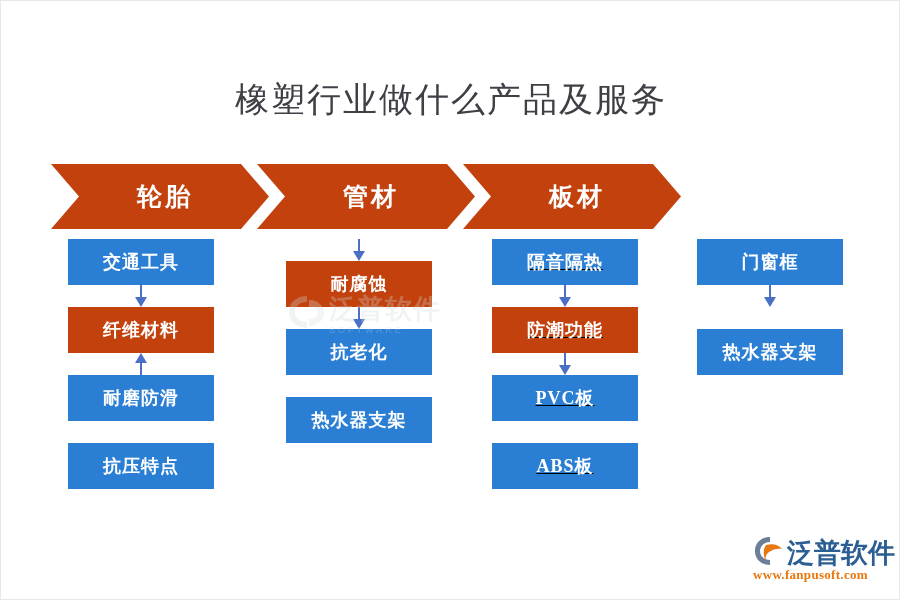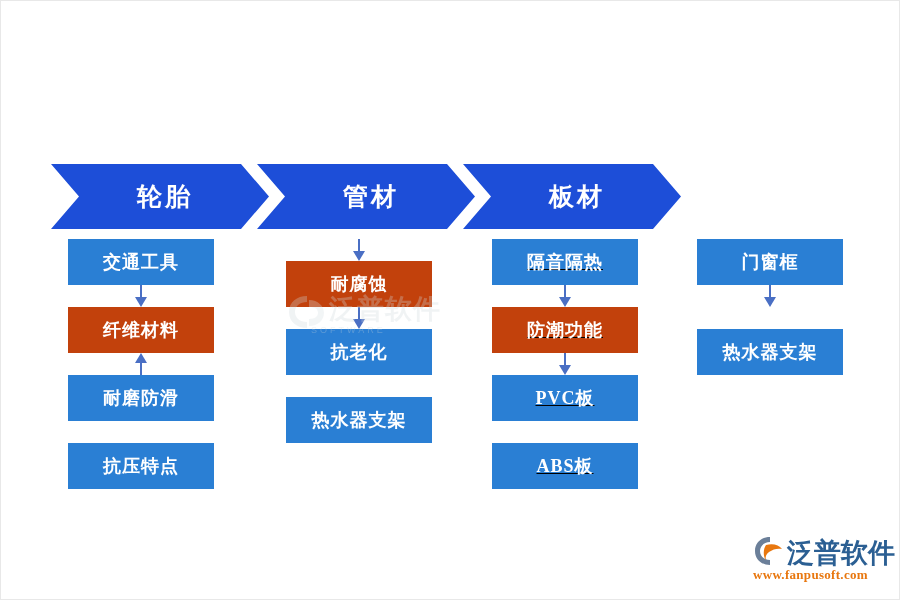--- a/index.html
+++ b/index.html
@@ -43,21 +43,21 @@
     position: absolute;
     left: 50px;
     top: 163px;
     width: 812px;
     height: 65px;
   }
   .chevron {
     position: absolute;
     top: 0;
     height: 65px;
-    background: #1d4ed8;
+    background: #c2410c;
     display: flex;
     align-items: center;
     justify-content: center;
     -webkit-clip-path: polygon(0 0, calc(100% - 28px) 0, 100% 50%, calc(100% - 28px) 100%, 0 100%, 28px 50%);
     clip-path: polygon(0 0, calc(100% - 28px) 0, 100% 50%, calc(100% - 28px) 100%, 0 100%, 28px 50%);
   }
   .chevron-label {
     font-family: "Liberation Serif", "DejaVu Serif", serif;
     font-size: 25px;
     font-weight: 700;
@@ -128,21 +128,21 @@
     color: #cfd8dd;
     letter-spacing: 1px;
     white-space: nowrap;
   }
   .wm-sub {
     font-family: "Liberation Sans", sans-serif;
     font-size: 9px;
     color: #cfd8dd;
     letter-spacing: 3px;
     margin-top: -2px;
-    margin-left: 24px;
+    margin-left: 42px;
   }
   .wm-mark {
     position: absolute;
     left: 0;
     top: 4px;
   }
 
   
   #brand-logo {
     position: absolute;
@@ -177,20 +177,21 @@
     position: absolute;
     left: 2px;
     top: 3px;
   }
 </style>
 </head>
 <body>
 
 <div id="canvas">
 
+  <div id="page-title">橡塑行业做什么产品及服务</div>
 
   <div id="chevron-row">
       <div class="chevron" style="left: 0px; width: 218px;">
         <div class="chevron-label">轮胎</div>
       </div>
       <div class="chevron" style="left: 206px; width: 218px;">
         <div class="chevron-label">管材</div>
       </div>
       <div class="chevron" style="left: 412px; width: 218px;">
         <div class="chevron-label">板材</div>

